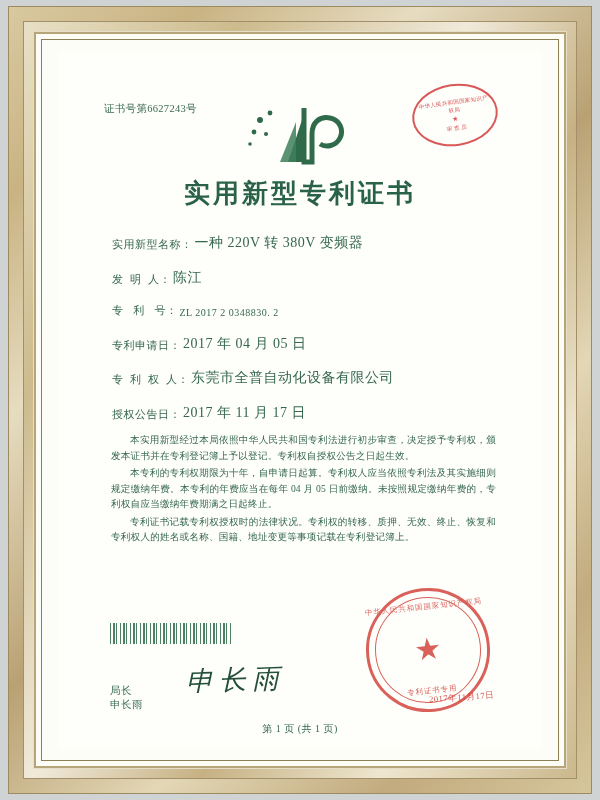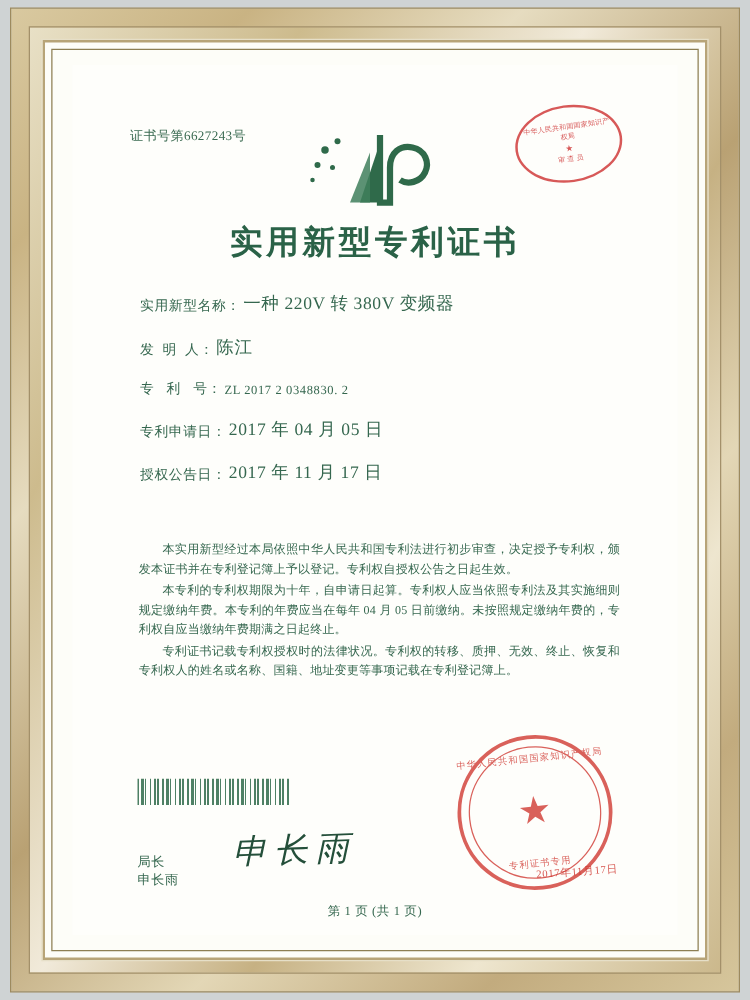--- a/index.html
+++ b/index.html
@@ -265,20 +265,24 @@
             </div>
             <div class="field-row">
               <span class="f-label">专   利   号：</span>
               <span class="f-value small">ZL 2017 2 0348830. 2</span>
             </div>
             <div class="field-row">
               <span class="f-label">专利申请日：</span>
               <span class="f-value">2017 年 04 月 05 日</span>
             </div>
             <div class="field-row">
+              <span class="f-label">专  利  权  人：</span>
+              <span class="f-value">东莞市全普自动化设备有限公司</span>
+            </div>
+            <div class="field-row">
               <span class="f-label">授权公告日：</span>
               <span class="f-value">2017 年 11 月 17 日</span>
             </div>
           </div>
 
           <div class="body-text">
             <p>本实用新型经过本局依照中华人民共和国专利法进行初步审查，决定授予专利权，颁发本证书并在专利登记簿上予以登记。专利权自授权公告之日起生效。</p>
             <p>本专利的专利权期限为十年，自申请日起算。专利权人应当依照专利法及其实施细则规定缴纳年费。本专利的年费应当在每年 04 月 05 日前缴纳。未按照规定缴纳年费的，专利权自应当缴纳年费期满之日起终止。</p>
             <p>专利证书记载专利权授权时的法律状况。专利权的转移、质押、无效、终止、恢复和专利权人的姓名或名称、国籍、地址变更等事项记载在专利登记簿上。</p>
           </div>

